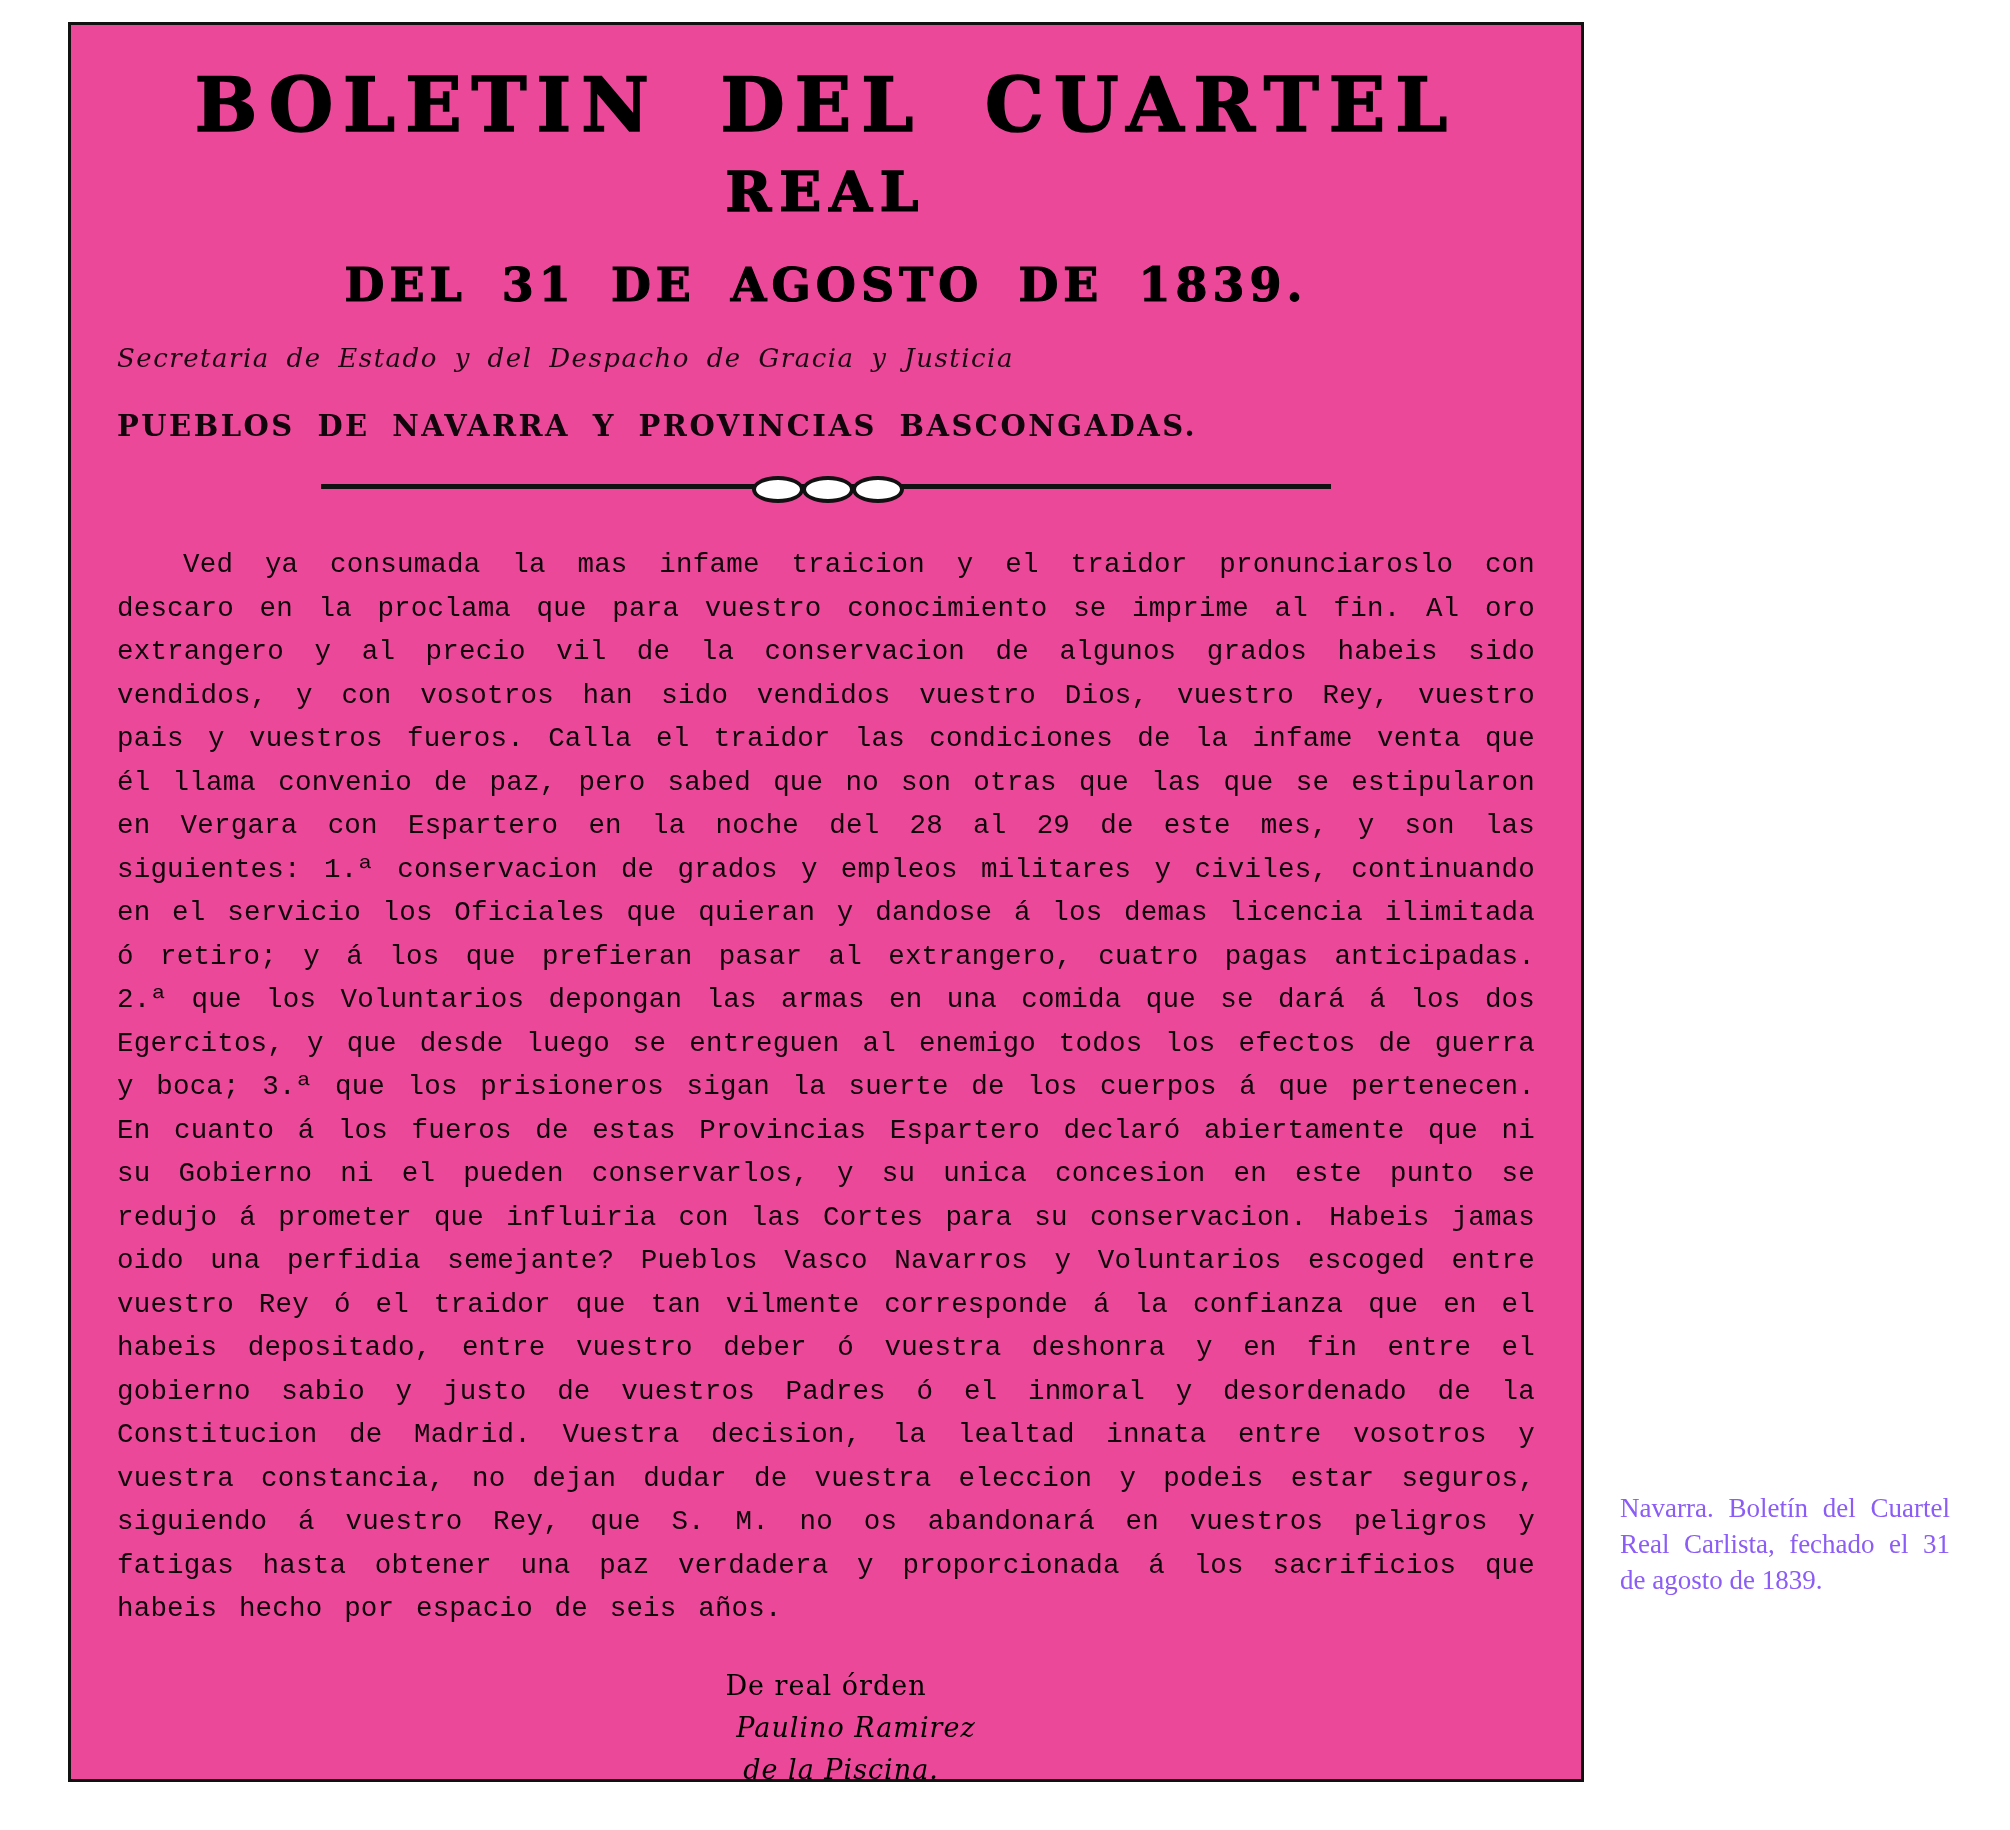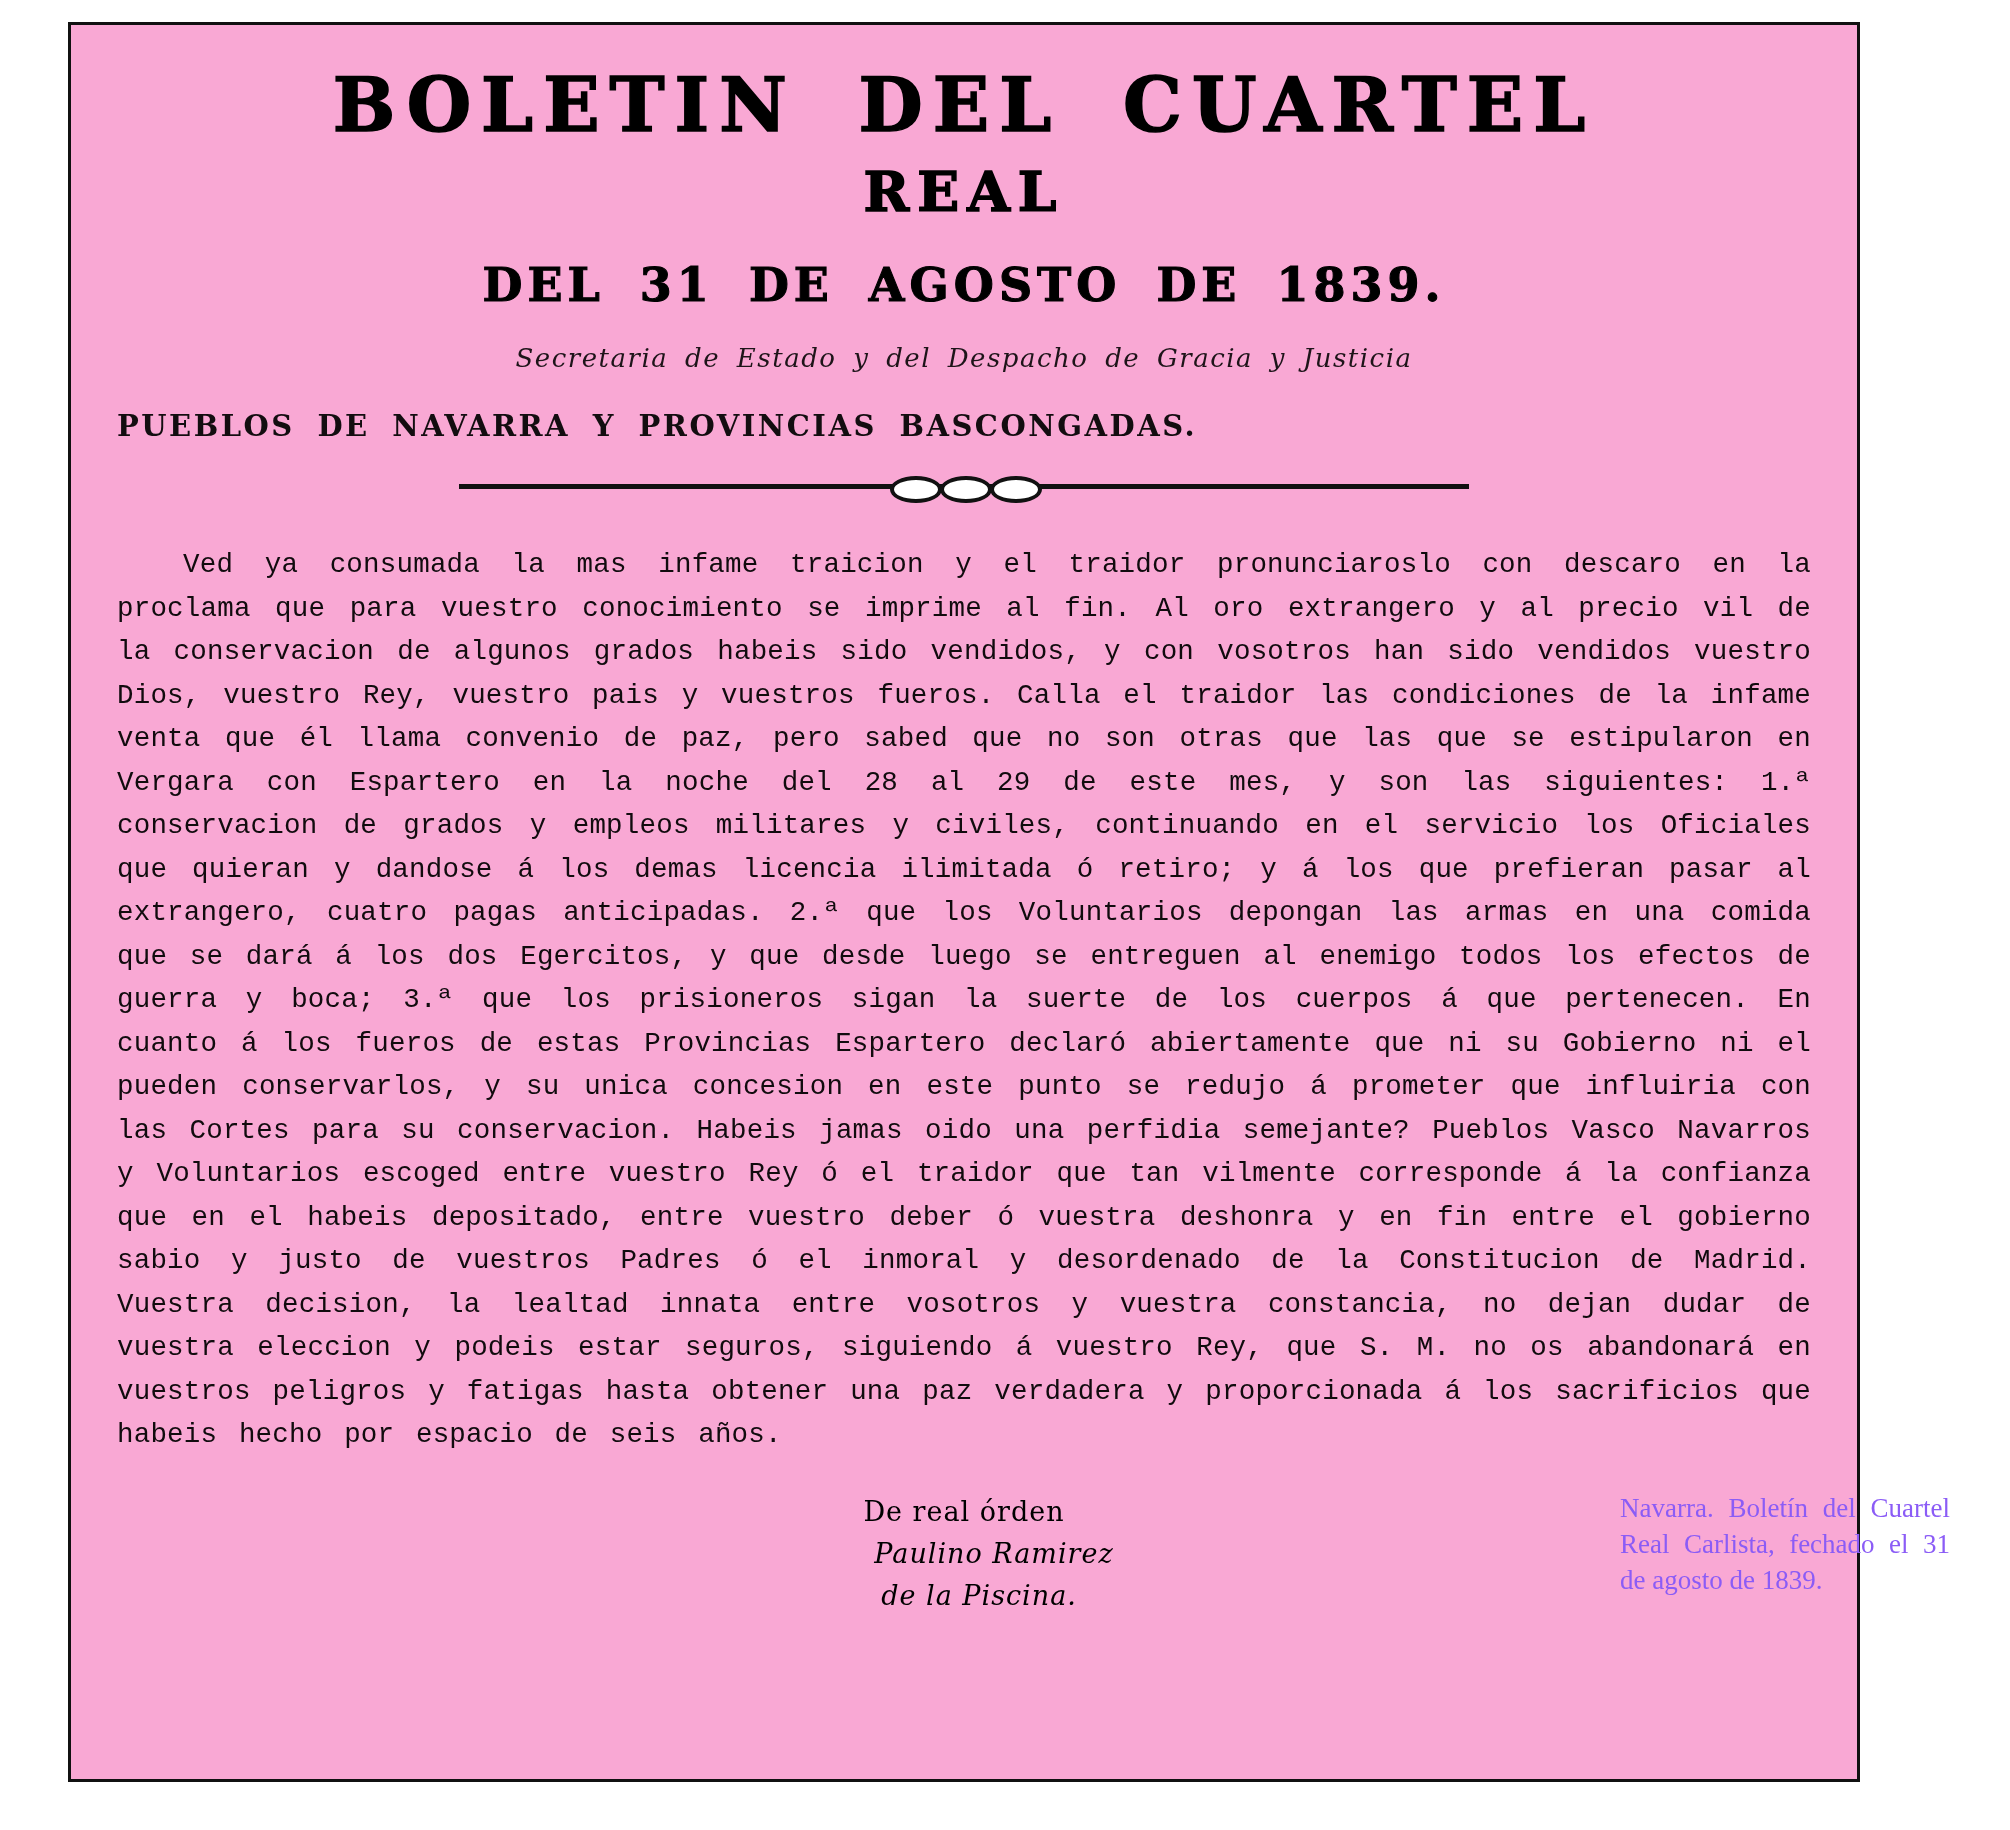--- a/index.html
+++ b/index.html
@@ -21,25 +21,25 @@
     inset: 0;
     display: flex;
     flex-direction: row;
   }
 
   
   .broadside {
     position: absolute;
     left: 68px;
     top: 22px;
-    width: 1792px;
+    width: 1516px;
     height: 1760px;
     border: 3px solid #111;
     box-sizing: border-box;
-    background: #f9a8d4;
+    background: #ec4899;
     overflow: hidden;
   }
 
   .sheet {
     position: absolute;
     left: 0; top: 0; right: 0; bottom: 0;
     padding: 26px 46px 10px 46px;
     box-sizing: border-box;
   }
 
@@ -68,21 +68,21 @@
   .mast-line3 {
     font-size: 46px;
     line-height: 64px;
     letter-spacing: 5px;
     word-spacing: 14px;
     -webkit-text-stroke: 1.1px #000;
     margin-top: 22px;
   }
 
   .secretaria {
-    text-align: center;
+    text-align: left;
     font-family: "DejaVu Serif", serif;
     font-style: italic;
     font-size: 26px;
     letter-spacing: 1.5px;
     word-spacing: 7px;
     margin-top: 26px;
     opacity: 0.88;
   }
 
   .pueblos {

